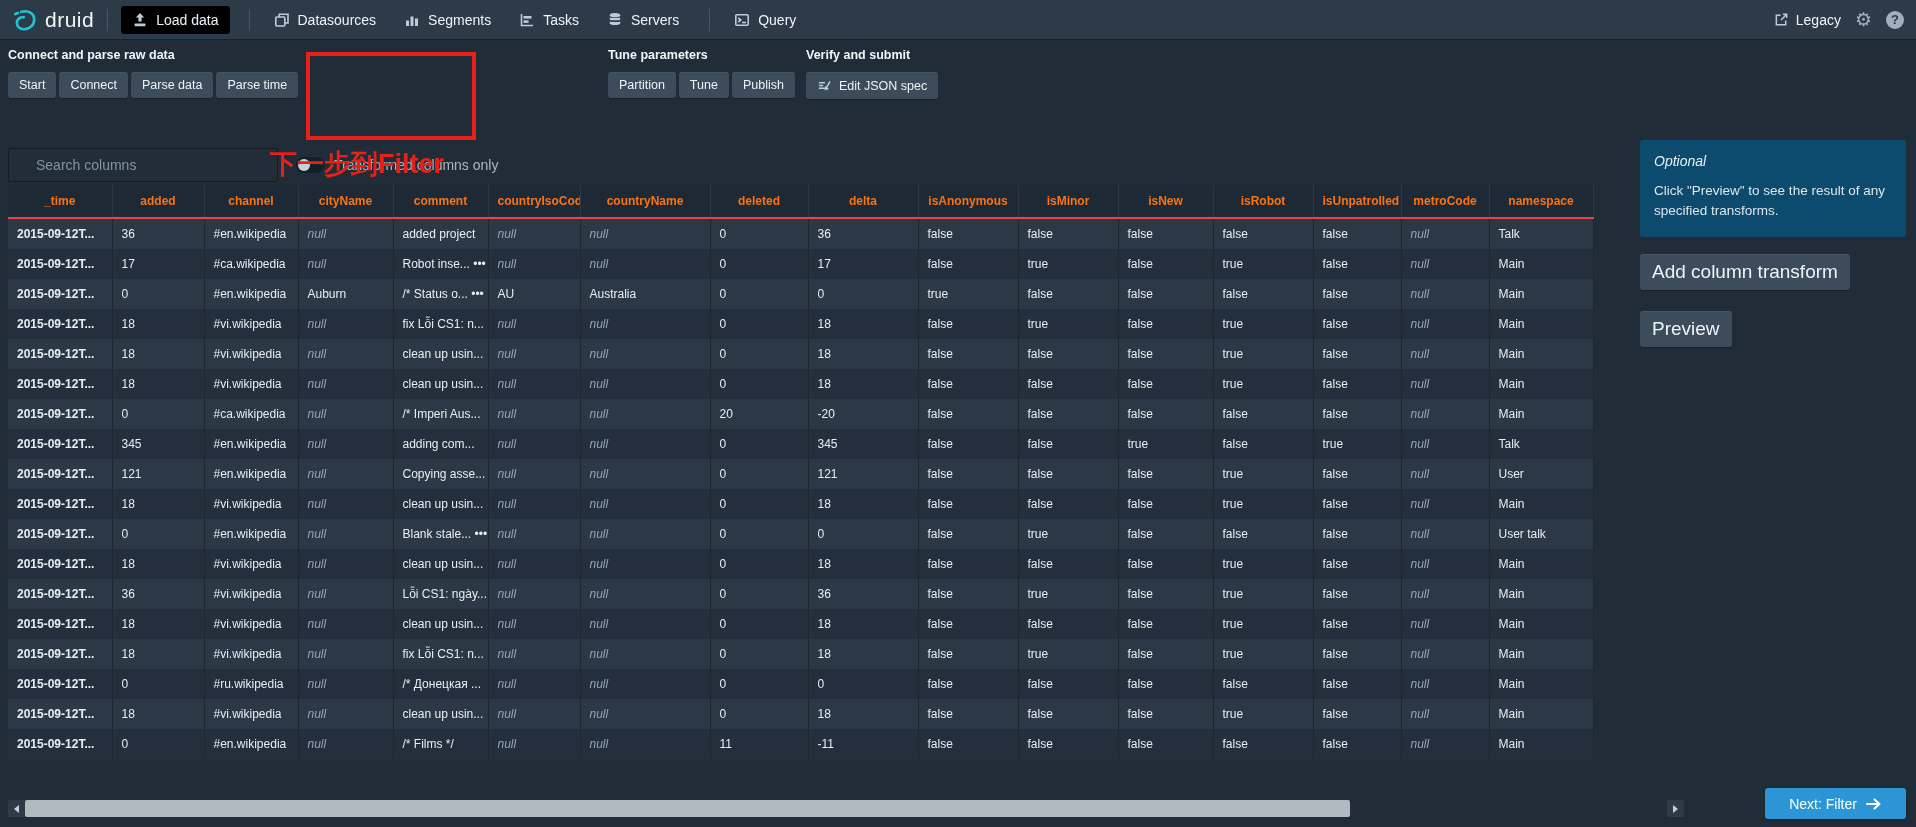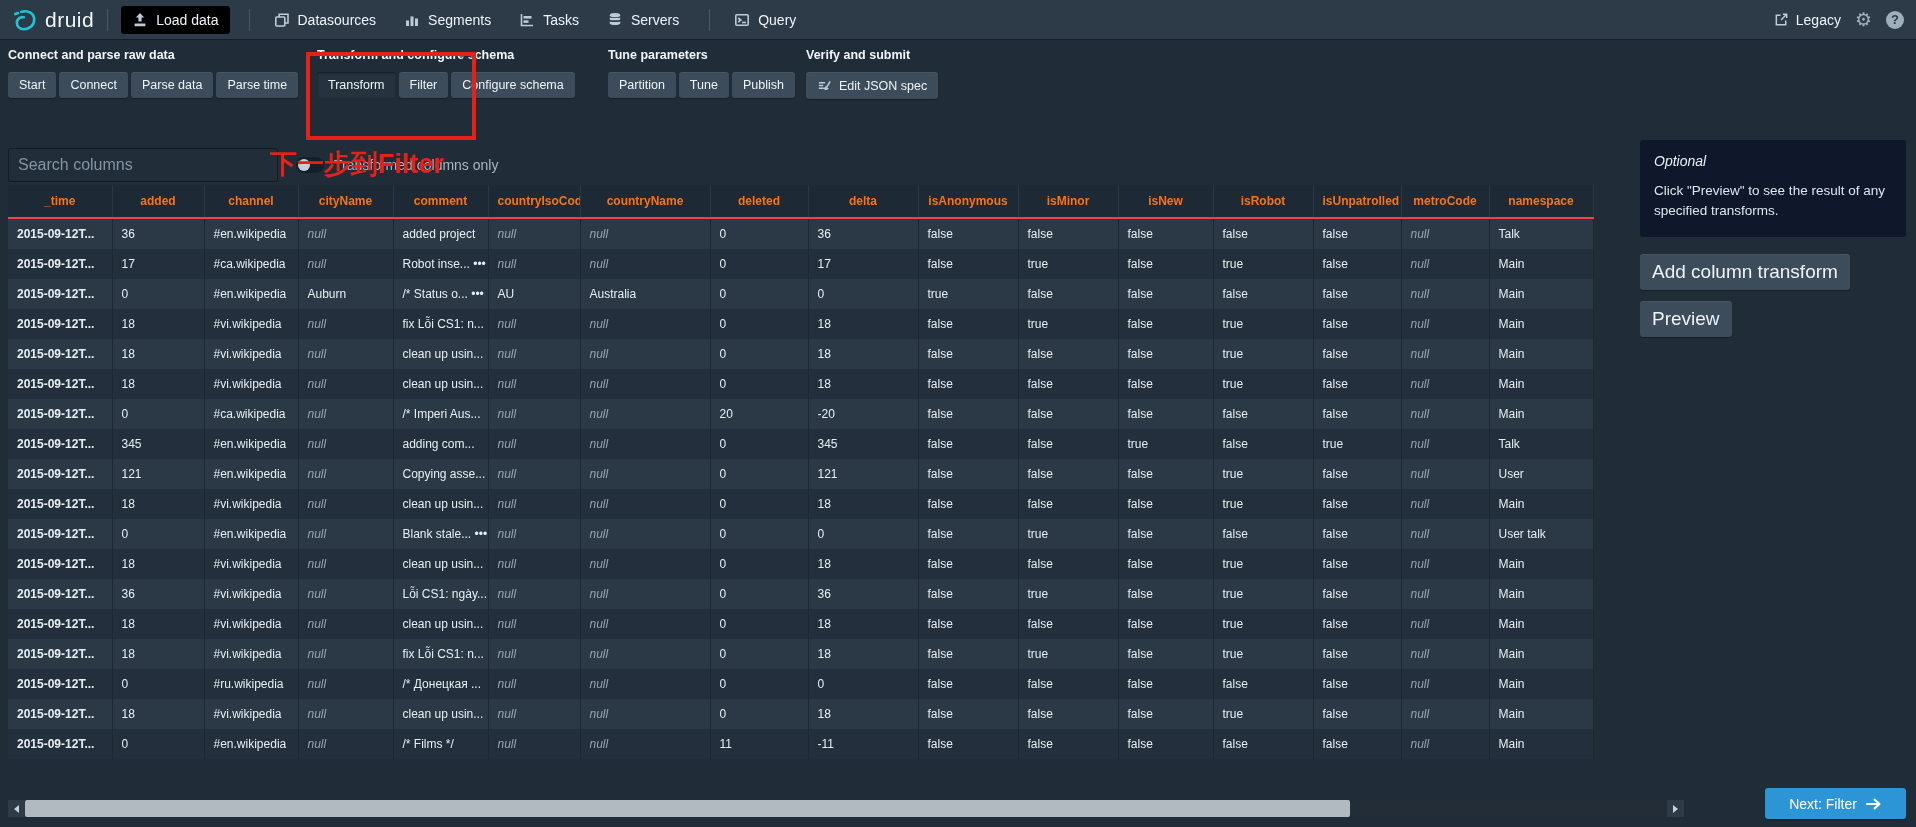--- a/index.html
+++ b/index.html
@@ -23,21 +23,21 @@
   .steps { position: absolute; top: 48px; left: 0; right: 0; height: 60px; }
   .step-group { position: absolute; top: 0; }
   .step-group h3 { font-size: 12.5px; font-weight: bold; color: #f0f5f9; margin-bottom: 10px; }
   .btn-row { display: flex; gap: 3px; }
   .btn { background: #3c4c5a; color: #eef3f7; font-size: 12.5px; padding: 6px 11px; border-radius: 3px; cursor: pointer; box-shadow: inset 0 1px 0 rgba(255,255,255,.06), 0 1px 1px rgba(0,0,0,.3); white-space: nowrap; display: inline-flex; align-items: center; gap: 7px; }
   .btn.active { background: #26333e; box-shadow: inset 0 1px 2px rgba(0,0,0,.5); }
   .step-1 { left: 8px; } .step-2 { left: 317px; } .step-3 { left: 608px; } .step-4 { left: 806px; }
 
   
   .controls { position: absolute; top: 148px; left: 8px; display: flex; align-items: center; }
-  .search { width: 270px; height: 34px; background: #212d38; border: none; border-radius: 3px; padding: 0 10px; color: #dfe8ee; font-size: 16px; box-shadow: inset 0 0 0 1px rgba(0,0,0,.4); outline: none; }
+  .search { width: 270px; height: 34px; background: #212d38; border: none; border-radius: 3px; padding: 0 28px; color: #dfe8ee; font-size: 14px; box-shadow: inset 0 0 0 1px rgba(0,0,0,.4); outline: none; }
   .search::placeholder { color: #8395a3; }
   .switch-wrap { display: flex; align-items: center; margin-left: 18px; cursor: pointer; }
   .switch { width: 28px; height: 16px; border-radius: 8px; background: #151f29; position: relative; }
   .switch .knob { position: absolute; left: 2px; top: 2px; width: 12px; height: 12px; border-radius: 50%; background: #c6d0d8; }
   .switch-label { margin-left: 10px; font-size: 14px; color: #a9b7c3; }
 
   
   .table-wrap { position: absolute; top: 185px; left: 8px; width: 1585px; }
   table { border-collapse: collapse; table-layout: fixed; width: 1585px; }
   th { background: #1d2935; font-size: 12px; font-weight: bold; color: #f97316; text-align: center; padding: 9px 9px; border-right: 1px solid rgba(255,255,255,.05); border-bottom: 2px solid #ef4444; white-space: nowrap; overflow: hidden; cursor: pointer; }
@@ -50,28 +50,28 @@
   
   .hscroll { position: absolute; top: 800px; left: 8px; width: 1676px; height: 17px; display: flex; }
   .hs-arrow { width: 17px; height: 17px; background: #2e3b47; display: flex; align-items: center; justify-content: center; cursor: pointer; flex: 0 0 auto; }
   .tri-l { width: 0; height: 0; border-top: 4px solid transparent; border-bottom: 4px solid transparent; border-right: 5px solid #c7d0d8; }
   .tri-r { width: 0; height: 0; border-top: 4px solid transparent; border-bottom: 4px solid transparent; border-left: 5px solid #c7d0d8; }
   .hs-track { flex: 1; background: #222d37; position: relative; }
   .hs-thumb { position: absolute; left: 0; top: 0; width: 1325px; height: 17px; background: #b2bac1; border-radius: 2px; cursor: grab; }
 
   
   .side { position: absolute; left: 1640px; top: 140px; width: 266px; }
-  .callout { background: #0f172a; border-radius: 3px; padding: 13px 14px; }
+  .callout { background: #0c4a6e; border-radius: 3px; padding: 13px 14px; }
   .callout .opt { font-style: italic; font-size: 14px; color: #e8eff4; margin-bottom: 12px; }
   .callout p { font-size: 13.5px; line-height: 1.5; color: #dde6ec; margin-bottom: 12px; }
   .callout p:last-child { margin-bottom: 2px; }
   .callout a { color: #48aff0; text-decoration: none; cursor: pointer; }
   .side .btn { font-size: 19px; padding: 7px 12px; }
   .side-btn-row { margin-top: 17px; }
-  .side-btn-row2 { margin-top: 11px; }
+  .side-btn-row2 { margin-top: 21px; }
 
   
   .next-btn { position: absolute; left: 1765px; top: 788px; width: 141px; height: 31px; background: #2b95d6; border-radius: 3px; color: #fff; font-size: 14px; display: flex; align-items: center; justify-content: center; gap: 9px; cursor: pointer; box-shadow: 0 1px 2px rgba(0,0,0,.4); }
 
   
   .anno-box { position: absolute; left: 306px; top: 52px; width: 170px; height: 88px; border: 4px solid #e62117; z-index: 50; pointer-events: none; }
   .anno-text { position: absolute; left: 270px; top: 146px; font-size: 27px; font-weight: bold; color: #e62117; z-index: 50; pointer-events: none; white-space: nowrap; }
 
   .icon-stroke { stroke: #bccbd7; fill: none; stroke-width: 1.6; }
   .icon-fill { fill: #bccbd7; }
@@ -158,28 +158,20 @@
 </div>
 
 <div class="steps">
   <div class="step-group step-1">
     <h3>Connect and parse raw data</h3>
     <div class="btn-row">
         <div class="btn">Start</div>
         <div class="btn">Connect</div>
         <div class="btn">Parse data</div>
         <div class="btn">Parse time</div>
-      </div>
-  </div>
-  <div class="step-group step-2">
-    <h3>Transform and configure schema</h3>
-    <div class="btn-row">
-        <div class="btn active">Transform</div>
-        <div class="btn">Filter</div>
-        <div class="btn">Configure schema</div>
       </div>
   </div>
   <div class="step-group step-4">
     <h3>Verify and submit</h3>
     <div class="btn-row">
       <div class="btn">
         <svg width="15" height="15" viewBox="0 0 16 16">
           <path class="icon-stroke" d="M2 5 H8.5 M2 8 H6.5 M2 11 H8.5"></path>
             <path class="icon-stroke" d="M9 12 L14 3.5 M9 12 L11.2 11.4 L9.4 10 Z"></path>
         </svg>

